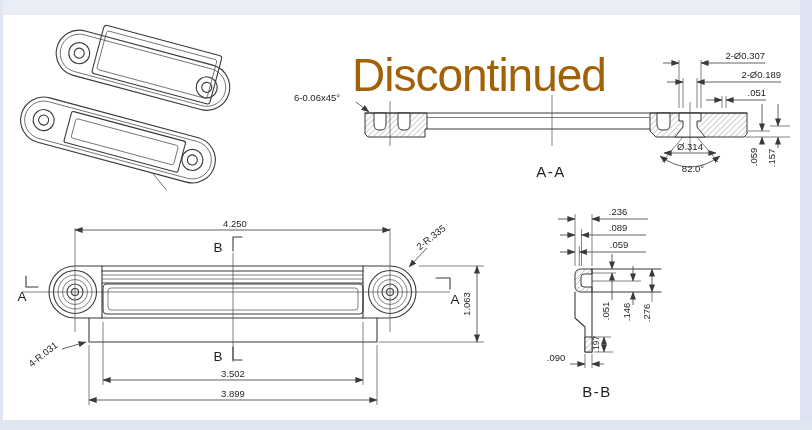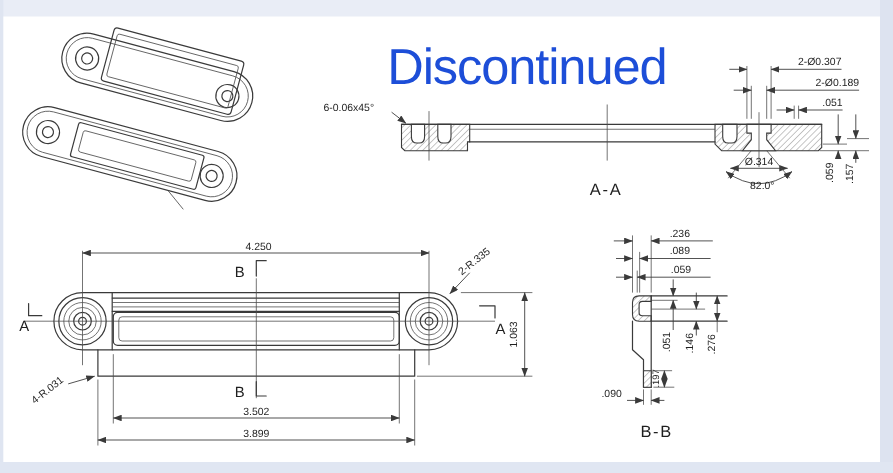--- a/index.html
+++ b/index.html
@@ -3,21 +3,21 @@
 <meta charset="utf-8">
 <style>
   html,body{margin:0;padding:0;}
   #canvas{position:relative;width:812px;height:430px;background:#ffffff;overflow:hidden;
           font-family:"Liberation Sans",sans-serif;}
   .band{position:absolute;background:#e7ebf5;}
   #band-top{left:0;top:0;width:812px;height:15px;background:#e9edf6;}
   #band-left{left:0;top:0;width:3px;height:430px;background:#dfe5f1;}
   #band-right{right:0;top:0;width:12px;height:430px;background:#dde3f0;}
   #band-bottom{left:0;bottom:0;width:812px;height:10px;background:#e0e6f2;}
-  #watermark{position:absolute;left:352px;top:33px;font-size:46px;color:#1d4ed8;
+  #watermark{position:absolute;left:352px;top:48px;font-size:46px;color:#a16207;
              letter-spacing:-1px;white-space:nowrap;}
   svg{position:absolute;left:0;top:0;}
   .ln{fill:none;stroke:#3a3a3a;stroke-width:1.1;stroke-linejoin:round;stroke-linecap:round;}
   .tn{fill:none;stroke:#4a4a4a;stroke-width:0.7;}
   .dim{fill:none;stroke:#3a3a3a;stroke-width:0.8;}
   .hat{fill:url(#hatch);stroke:#3a3a3a;stroke-width:1;}
   .wh{fill:#ffffff;stroke:#3a3a3a;stroke-width:1;}
   text{fill:#1f1f1f;}
   .dt{font-size:9.5px;}
   .dts{font-size:8.5px;}

